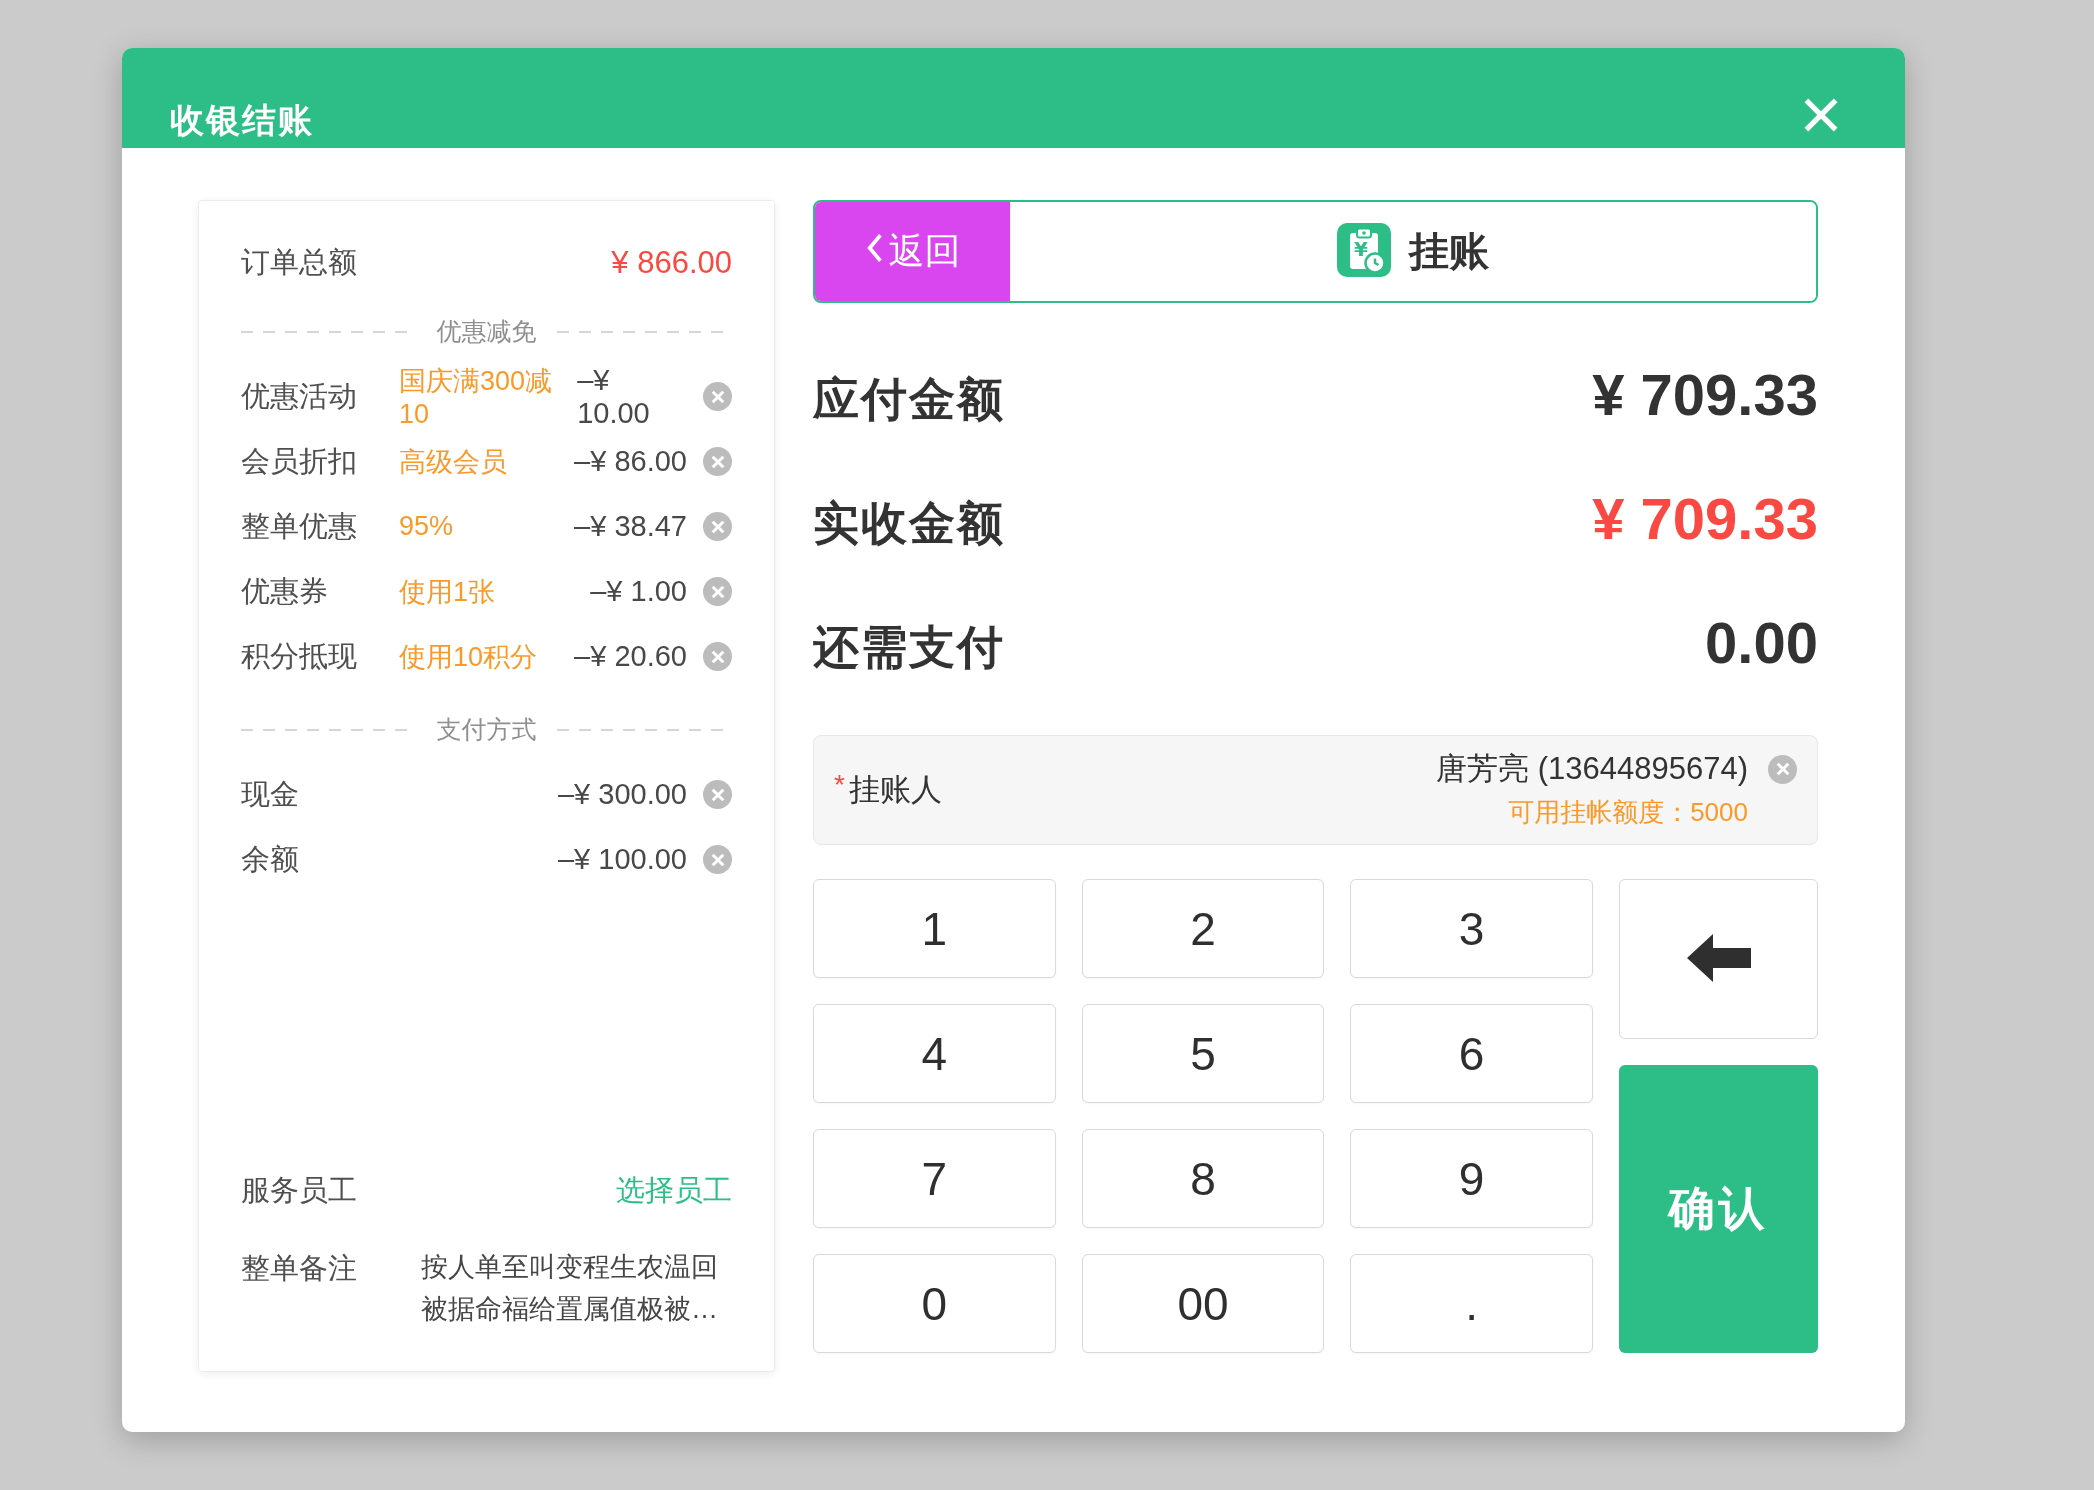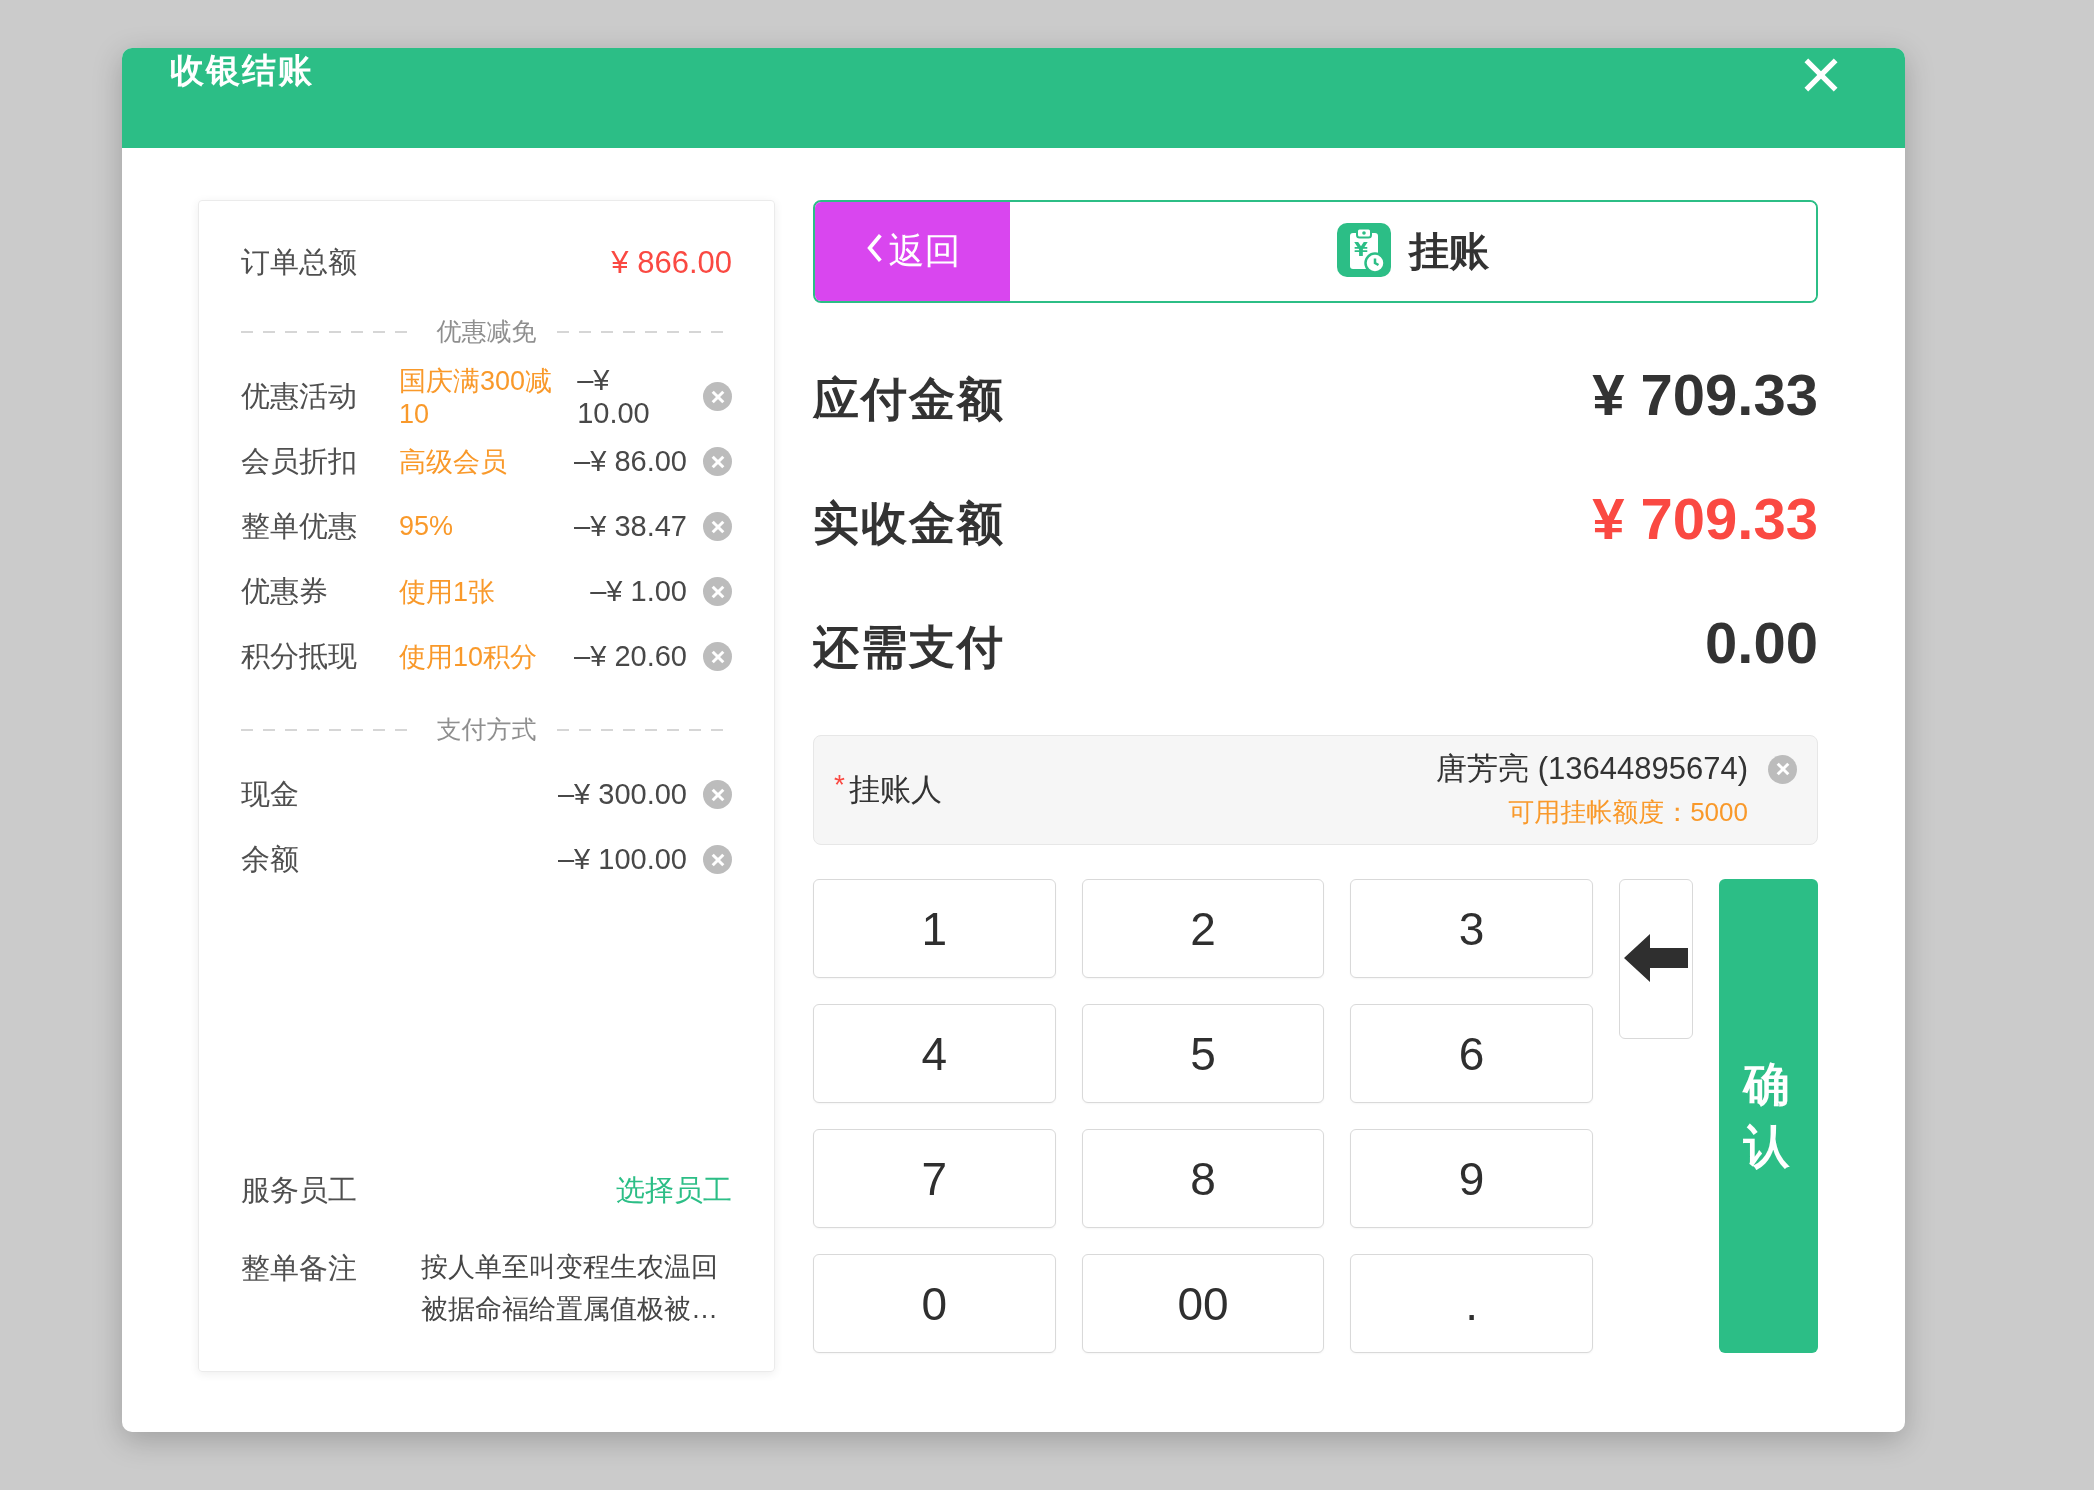--- a/index.html
+++ b/index.html
@@ -12,22 +12,22 @@
   }
   .dialog {
     position:absolute; left:122px; top:48px;
     width:1783px; height:1384px;
     background:#ffffff; border-radius:10px;
     box-shadow:0 8px 30px rgba(0,0,0,.22);
     overflow:hidden;
   }
   .dialog-header {
     height:100px; background:#2CBE86;
-    display:flex; align-items:flex-start;
-    padding:0 56px 16px 48px;
+    display:flex; align-items:flex-end;
+    padding:0 56px 4px 48px;
   }
   .dialog-title { color:#fff; font-size:34px; font-weight:bold; letter-spacing:2px; }
   .close-btn {
     margin-left:auto; width:56px; height:56px;
     display:flex; align-items:center; justify-content:center;
     cursor:pointer; background:none; border:none;
   }
   .dialog-body {
     display:flex; gap:38px;
     padding:52px 87px 60px 76px;
@@ -124,21 +124,21 @@
     flex:1; display:grid;
     grid-template-columns:repeat(3,1fr);
     grid-auto-rows:99px; gap:26px;
   }
   .key {
     background:#fff; border:1px solid #d9d9d9; border-radius:6px;
     display:flex; align-items:center; justify-content:center;
     font-size:46px; color:#2f2f2f; cursor:pointer;
     box-shadow:0 1px 2px rgba(0,0,0,.04);
   }
-  .numpad-right { width:199px; display:flex; flex-direction:row; gap:26px; flex-shrink:0; }
+  .numpad-right { width:199px; display:flex; flex-direction:column; gap:26px; flex-shrink:0; }
   .backspace-btn {
     height:160px; background:#fff; border:1px solid #d9d9d9; border-radius:6px;
     display:flex; align-items:center; justify-content:center; cursor:pointer;
   }
   .confirm-btn {
     flex:1; background:#2CBE86; border:none; border-radius:6px;
     color:#fff; font-size:46px; font-weight:bold; letter-spacing:4px; cursor:pointer;
     display:flex; align-items:center; justify-content:center;
   }
 </style>

